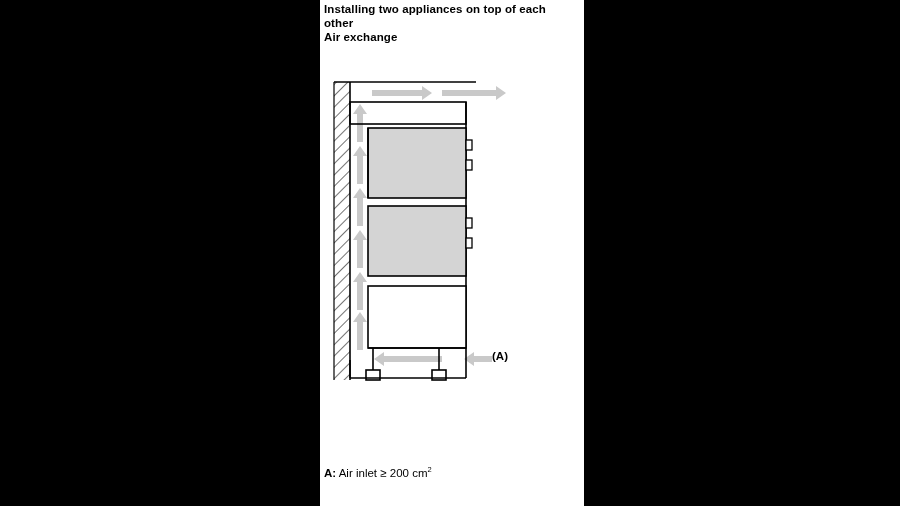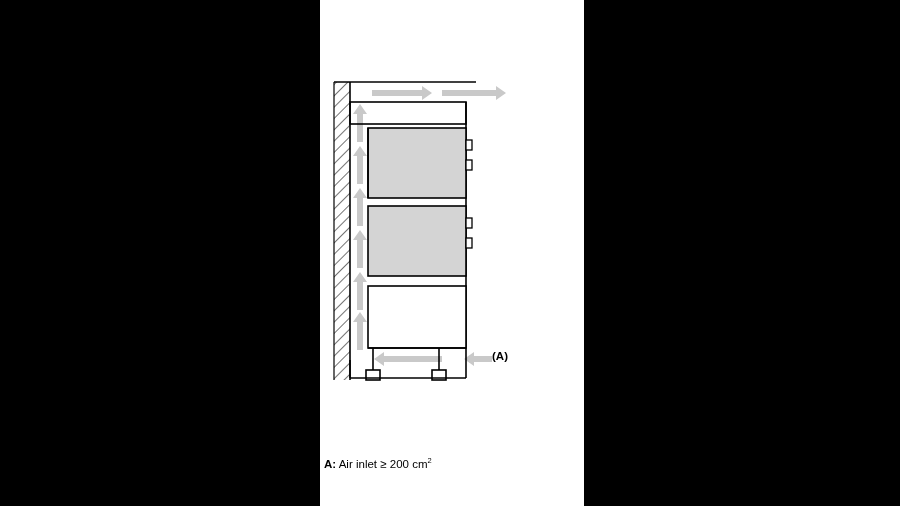--- a/index.html
+++ b/index.html
@@ -33,25 +33,25 @@
     color: #000000;
     line-height: 14px;
     letter-spacing: 0.1px;
   }
   .heading .line2 {
     display: block;
   }
   .caption {
     position: absolute;
     left: 4px;
-    top: 450px;
+    top: 462px;
     width: 252px;
     font-size: 11.5px;
     color: #000000;
-    line-height: 22px;
+    line-height: 15px;
   }
   .caption b {
     font-weight: bold;
   }
   .caption sup {
     font-size: 7.5px;
     vertical-align: super;
   }
   .fig {
     position: absolute;
@@ -69,20 +69,25 @@
     color: #000000;
   }
 </style>
 </head>
 <body>
 
 <div id="page">
 
   <div id="sheet">
 
+    <div class="heading">
+      <span>Installing two appliances on top of each</span>
+      <span class="line2">other</span>
+      <span class="line2">Air exchange</span>
+    </div>
 
     <div class="fig">
       <svg width="256" height="340" viewBox="0 0 256 340">
 
         <g fill="#c9c9c9">
 
           <path d="M168 296 L150 296 L150 292 L140 299 L150 306 L150 302 L168 302 Z"></path>
 
           <path d="M118 296 L60 296 L60 292 L50 299 L60 306 L60 302 L118 302 Z"></path>
 

